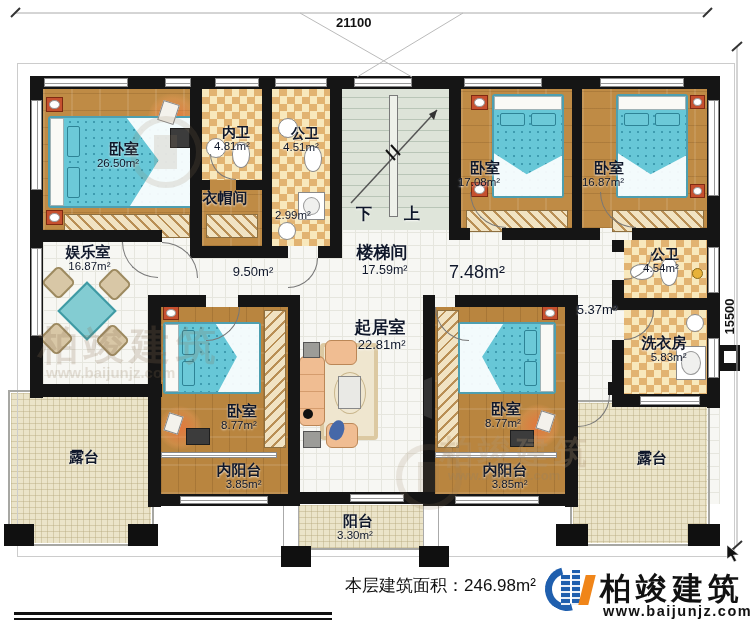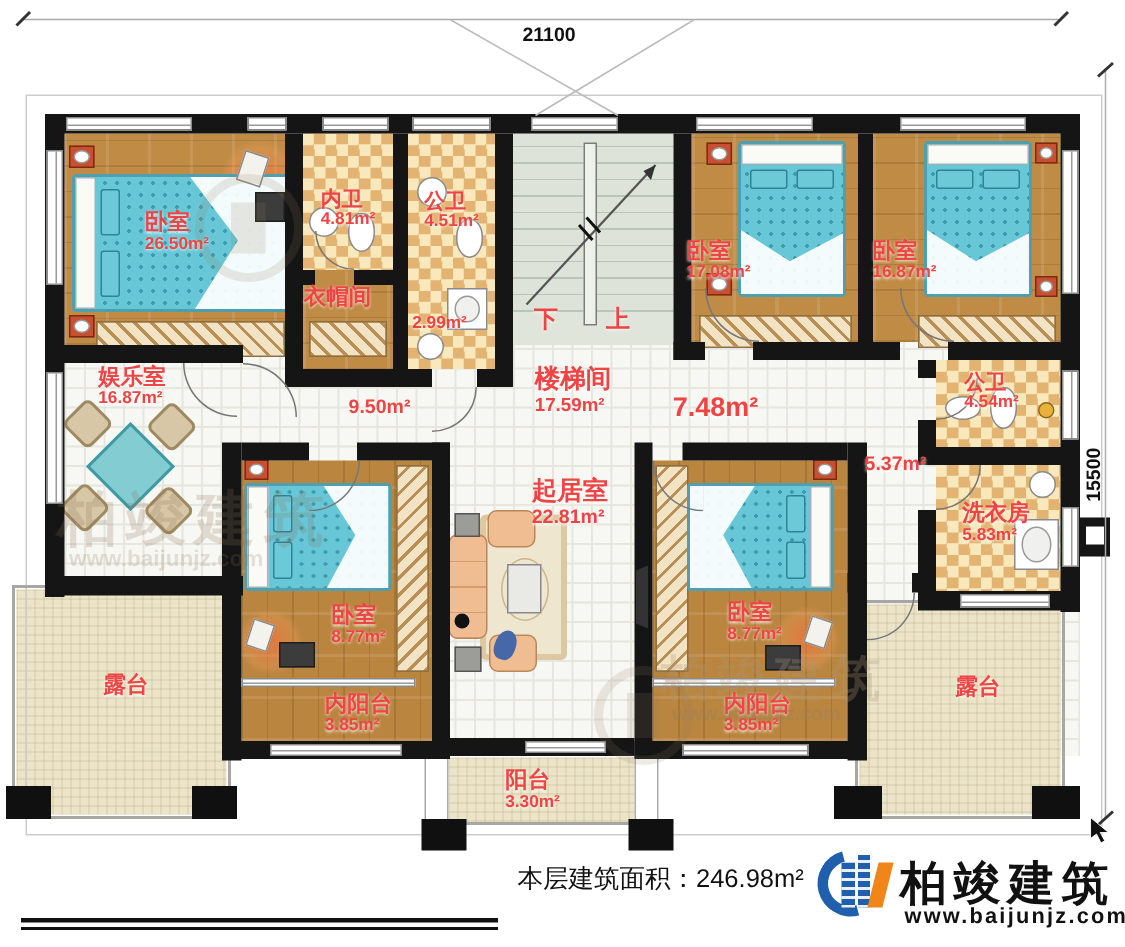--- a/index.html
+++ b/index.html
@@ -32,24 +32,24 @@
   
   .w{position:absolute;background:#151515;z-index:5;}
   .win{position:absolute;background:#ffffff;border:1px solid #8a8a8a;box-sizing:border-box;z-index:6;}
   .win.h::after{content:"";position:absolute;left:0;right:0;top:50%;height:1px;background:#9a9a9a;}
   .win.v::after{content:"";position:absolute;top:0;bottom:0;left:50%;width:1px;background:#9a9a9a;}
   .pier{position:absolute;background:#101010;z-index:7;}
   .par{position:absolute;border:2px solid #a7a7a3;box-sizing:border-box;z-index:2;}
   .arc{position:absolute;border:0 solid #777;box-sizing:border-box;z-index:6;}
   .roofline{position:absolute;border:1px solid #cccccc;z-index:1;}
   
-  .lbl{position:absolute;transform:translate(-50%,-50%);text-align:left;z-index:8;
-       white-space:nowrap;line-height:1.15;color:#ef4444;text-shadow:0 1px 2px rgba(255,255,255,.85);}
+  .lbl{position:absolute;transform:translate(-50%,-50%);text-align:right;z-index:8;
+       white-space:nowrap;line-height:1.15;color:#0f172a;text-shadow:0 1px 2px rgba(255,255,255,.85);}
   .lbl .n{font-weight:bold;font-size:15px;}
-  .lbl .a{font-weight:bold;font-size:11.5px;}
+  .lbl .a{font-weight:normal;font-size:11.5px;}
   .lbl.big .n{font-size:17px;}
   .dimlab{position:absolute;font-weight:bold;font-size:13px;color:#111;z-index:8;}
   
   .bed{position:absolute;border:2px solid #4e9fb0;border-radius:3px;z-index:4;box-sizing:border-box;
        background-color:#67c7d7;background-image:radial-gradient(#3e9cb0 1.1px,transparent 1.3px);background-size:8px 8px;}
   .bed .bh{position:absolute;background:#fafaf6;border:1px solid #9fb3b6;box-sizing:border-box;}
   .bed .pil{position:absolute;background:#6cc9d8;border:1px solid #2e8396;border-radius:2px;}
   .bed .sheet{position:absolute;background:rgba(255,255,255,.92);}
   .bed-h .bh{left:0;top:0;bottom:0;width:14px;}
   .bed-h .pil.p1{left:17px;top:9%;width:11px;height:33%;}
@@ -382,21 +382,21 @@
     <line x1="300" y1="13" x2="412" y2="77" stroke="#bbbbbb" stroke-width="1"></line>
     <line x1="463" y1="13" x2="357" y2="77" stroke="#bbbbbb" stroke-width="1"></line>
     <line x1="737" y1="47" x2="737" y2="546" stroke="#aaaaaa" stroke-width="1"></line>
     <line x1="732" y1="51" x2="742" y2="42" stroke="#333" stroke-width="2"></line>
     <line x1="732" y1="550" x2="742" y2="541" stroke="#333" stroke-width="2"></line>
     <line x1="351" y1="203" x2="437" y2="110" stroke="#555" stroke-width="1.5"></line>
     <line x1="386" y1="150" x2="395" y2="160" stroke="#111" stroke-width="2"></line>
     <line x1="391" y1="145" x2="400" y2="155" stroke="#111" stroke-width="2"></line>
     <polygon points="437,110 429,114 434,120" fill="#333"></polygon>
   </svg>
-  <div class="dimlab" style="left:336px;top:15px;width:60px;text-align:center">21100</div>
+  <div class="dimlab" style="left:336px;top:15px;width:60px;text-align:left">21100</div>
   <div class="dimlab" style="left:704px;top:309px;width:50px;text-align:center;transform:rotate(-90deg)">15500</div>
 
   <div class="wm" style="left:38px;top:318px;font-size:40px;letter-spacing:6px;color:rgba(140,115,85,.22)">柏竣建筑</div>
   <div class="wm" style="left:46px;top:364px;font-size:15px;color:rgba(140,115,85,.20)">www.baijunjz.com</div>
   <div class="wm" style="left:440px;top:430px;font-size:33px;letter-spacing:5px;color:rgba(175,150,118,.28)">柏竣建筑</div>
   <div class="wm" style="left:448px;top:468px;font-size:13px;color:rgba(150,130,100,.30)">www.baijunjz.com</div>
   <div class="wmlogo" style="left:130px;top:116px;width:60px;height:60px"></div>
   <div class="wmlogo" style="left:396px;top:444px;width:54px;height:54px"></div>
 
   <div class="rule" style="left:14px;top:612px;width:318px;height:3px"></div>

